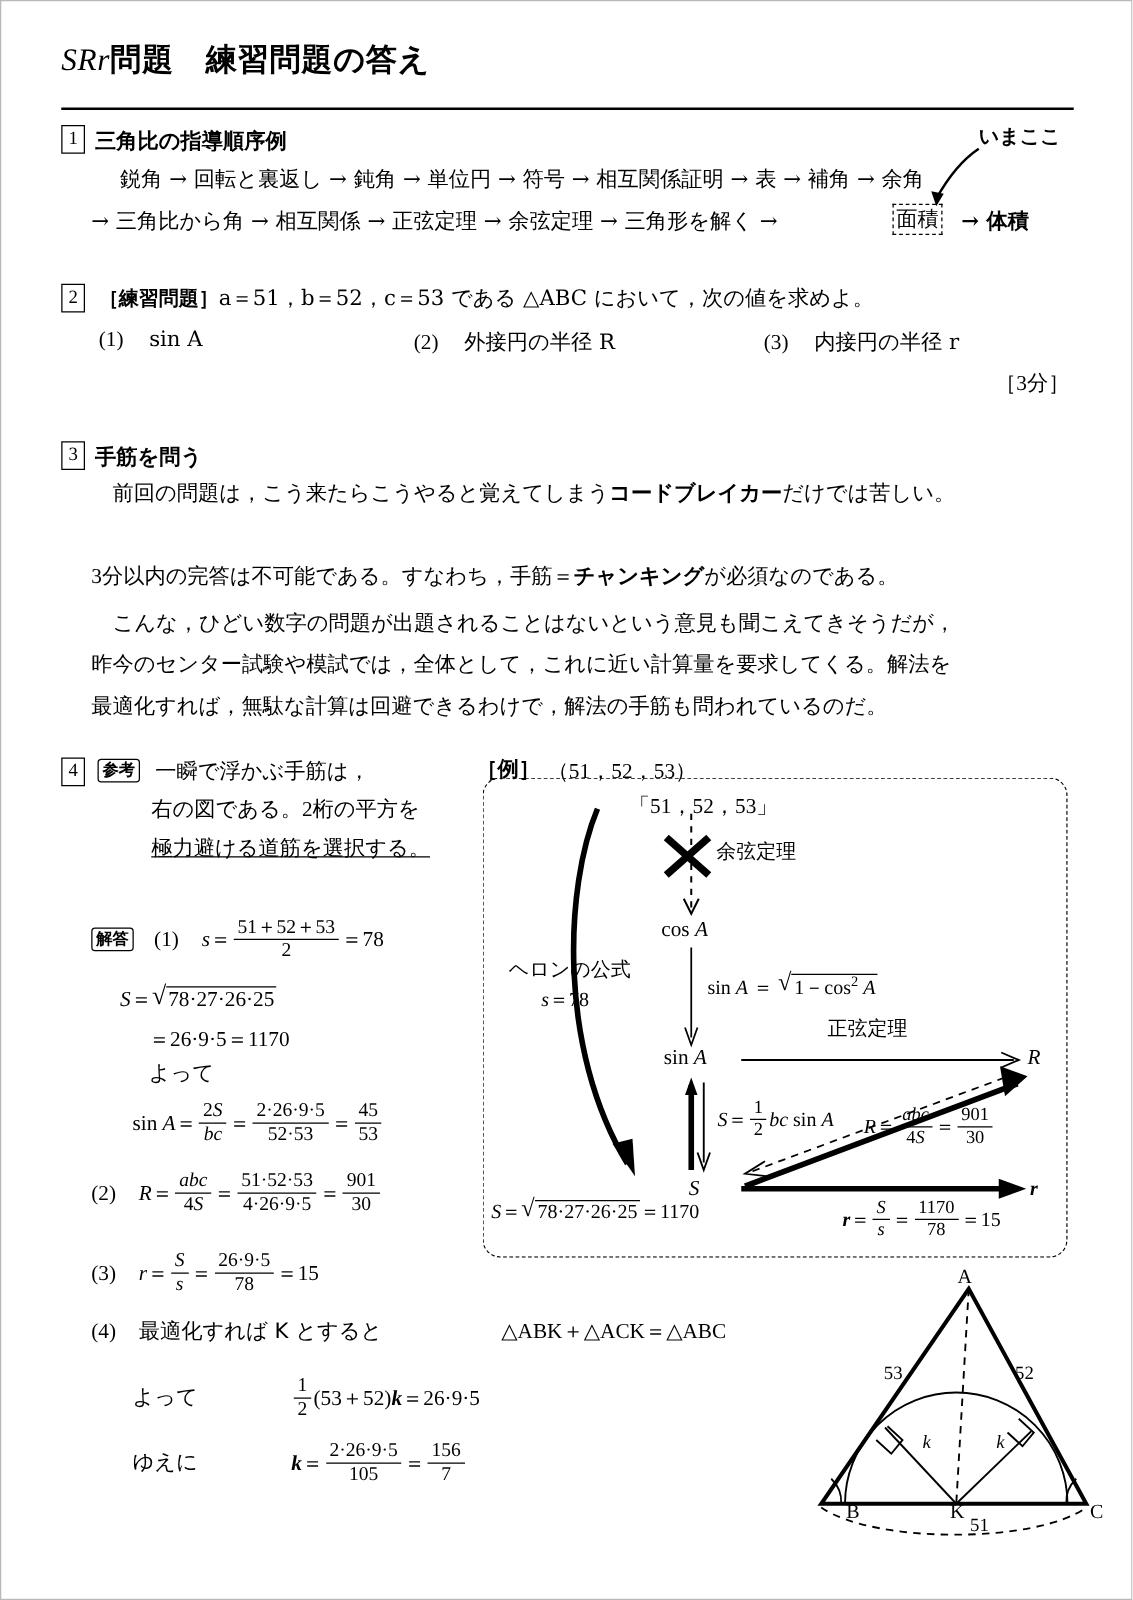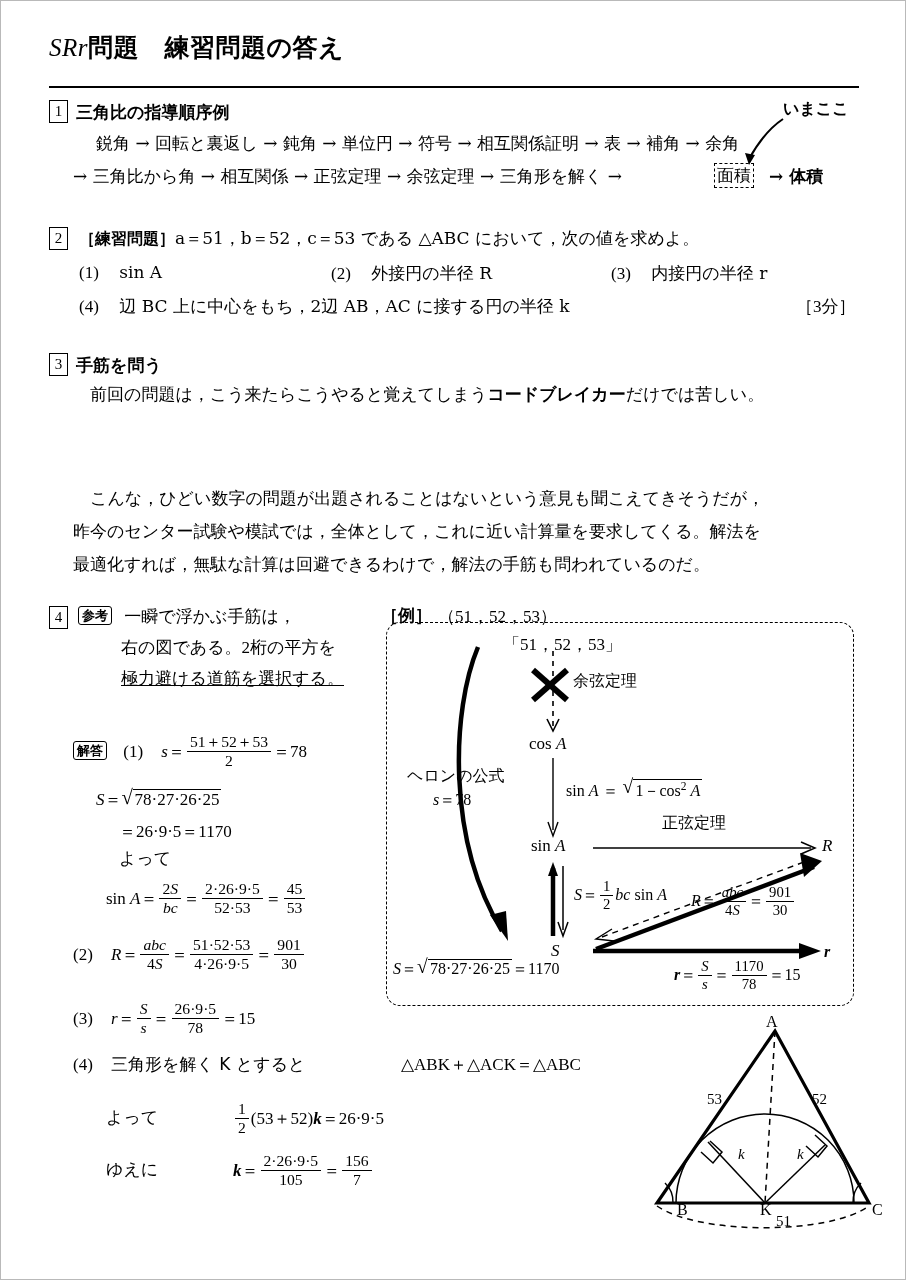--- a/index.html
+++ b/index.html
@@ -178,32 +178,30 @@
   <div class="line" style="left:330px; top:261px;text-align:center;">
     <span>(2)</span>
     <span style="display:inline-block;width:12px;"></span>
     <span class="jp">外接円の半径 R</span>
   </div>
   <div class="line" style="left:610px; top:261px;">
     <span>(3)</span>
     <span style="display:inline-block;width:12px;"></span>
     <span class="jp">内接円の半径 r</span>
   </div>
-  <div class="line" style="left:78px; top:294px;">
-    <span>(4)</span>
-    <span style="display:inline-block;width:12px;"></span>
-    <span class="jp">辺 BC 上に中心をもち，2辺 AB，AC に接する円の半径 k</span>
-  </div>
   <div class="line" style="left:795px; top:294px;">［3分］</div>
 
   <div class="secnum" style="left:48px; top:352px;">3</div>
   <div class="sechead" style="left:75px; top:353px;">手筋を問う</div>
 
   <div class="line jp" style="left:72px; top:382px;">
     <span>　前回の問題は，こう来たらこうやると覚えてしまう</span><b class="jp">コードブレイカー</b><span>だけでは苦しい。</span>
+  </div>
+  <div class="line jp" style="left:72px; top:448px;">
+    <span>3分以内の完答は不可能である。すなわち，手筋＝</span><b class="jp">チャンキング</b><span>が必須なのである。</span>
   </div>
 
   <div class="line jp" style="left:72px; top:486px;">　こんな，ひどい数字の問題が出題されることはないという意見も聞こえてきそうだが，</div>
   <div class="line jp" style="left:72px; top:552px;">最適化すれば，無駄な計算は回避できるわけで，解法の手筋も問われているのだ。</div>
   <div class="line jp" style="left:72px; top:519px;">昨今のセンター試験や模試では，全体として，これに近い計算量を要求してくる。解法を</div>
 
   <div class="secnum" style="left:48px; top:605px;">4</div>
   <div class="line" style="left:77px; top:604px;">
     <span class="tagbox">参考</span>
     <span class="jp" style="margin-left:8px;">一瞬で浮かぶ手筋は，</span>
@@ -238,21 +236,21 @@
 
   <div class="eq" style="left:72px; top:1000px;">
     <span>(3)</span>
     <span style="margin-left:14px;">
       <i class="mi">r</i>＝<span class="frac"><span class="num"><i class="mi">S</i></span><span class="den"><i class="mi">s</i></span></span>＝<span class="frac"><span class="num">26·9·5</span><span class="den">78</span></span>＝15
     </span>
   </div>
 
   <div class="eq" style="left:72px; top:1052px;">
     <span>(4)</span>
-    <span class="jp" style="margin-left:14px;">三角形を解く K とすると</span>
+    <span class="jp" style="margin-left:14px;">最適化すれば K とすると</span>
   </div>
   <div class="eq" style="left:400px; top:1052px;">
     △ABK＋△ACK＝△ABC
   </div>
 
   <div class="eq jp" style="left:105px; top:1105px;">よって</div>
   <div class="eq" style="left:232px; top:1100px;">
     <span class="frac"><span class="num">1</span><span class="den">2</span></span>(53＋52)<i class="mi" style="font-weight:bold;">k</i>＝26·9·5
   </div>
 

